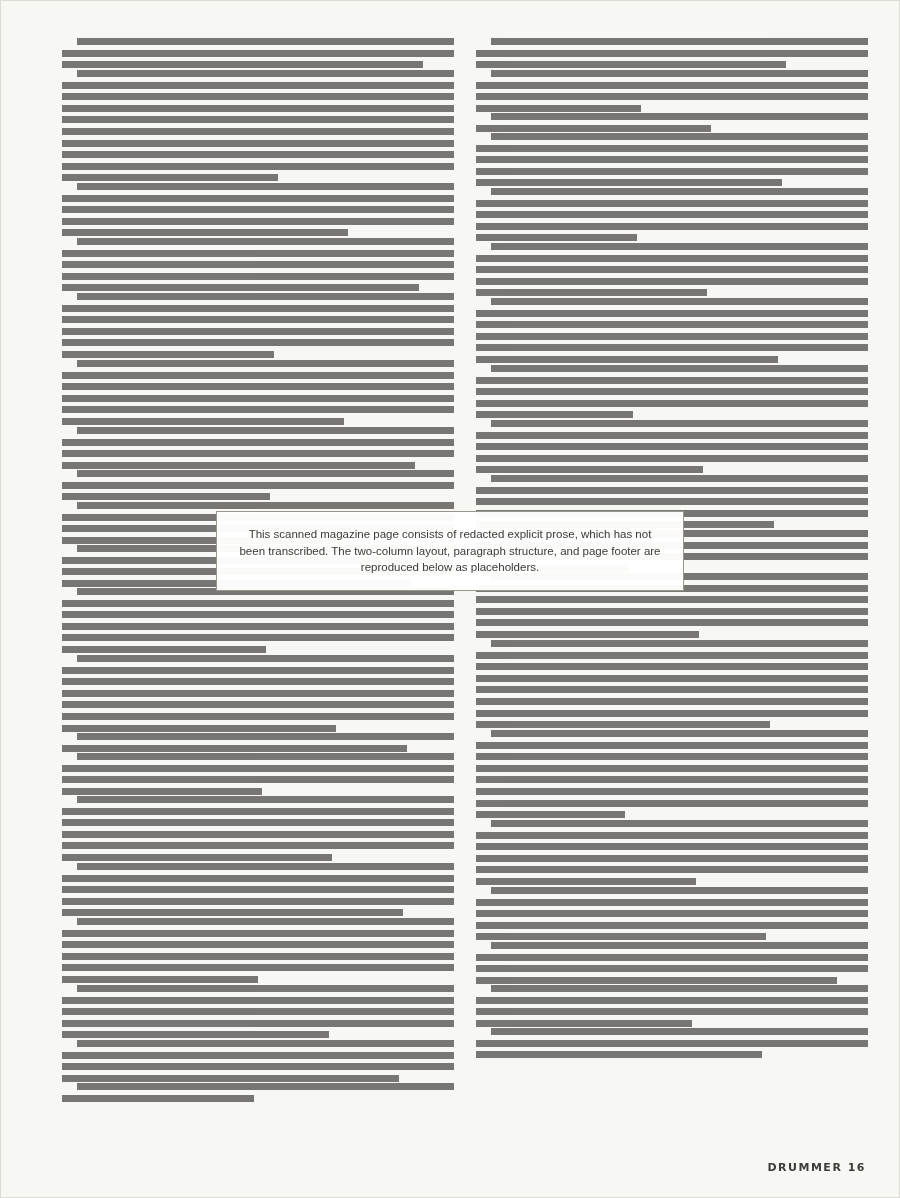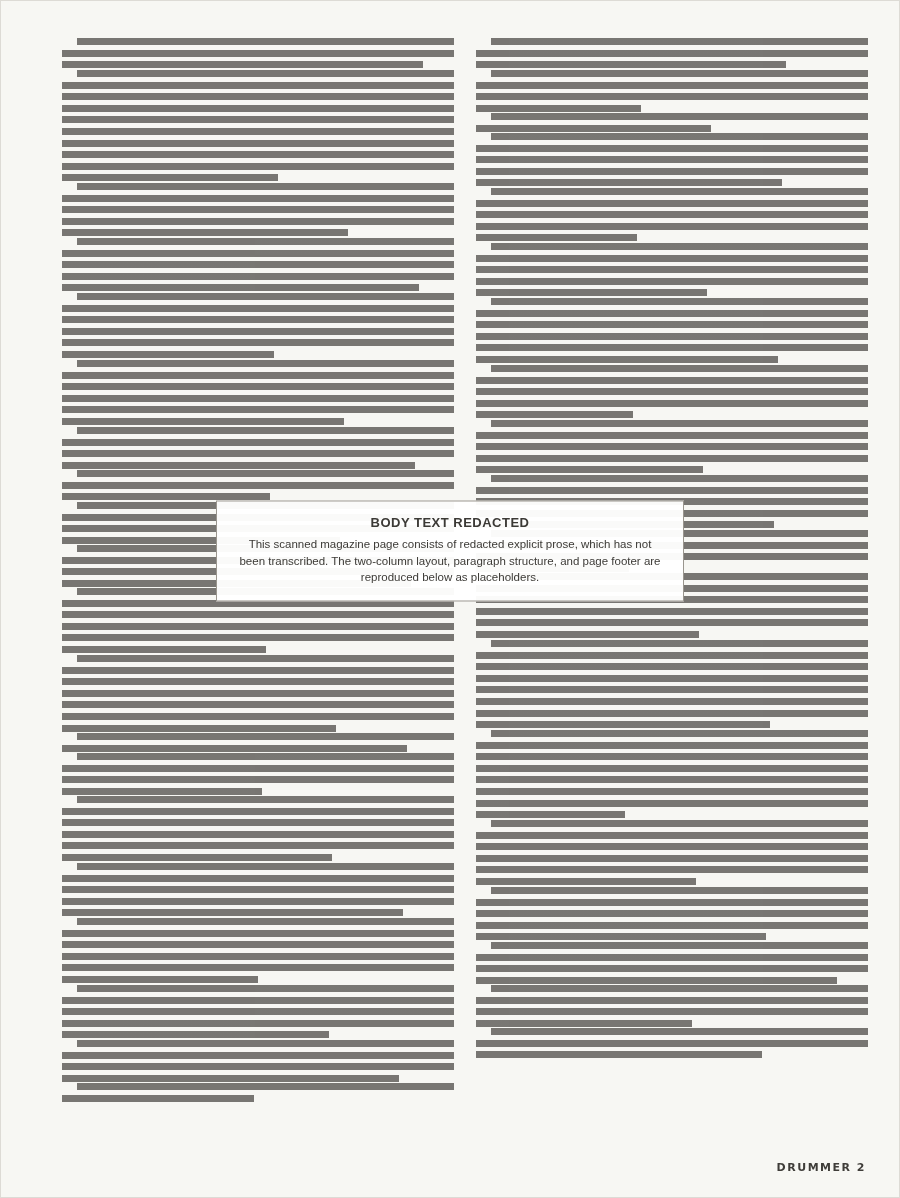--- a/index.html
+++ b/index.html
@@ -222,19 +222,18 @@
         <div class="para" style="height: 42px;">
           <span class="lastline-mask" style="width: 45%;"></span>
         </div>
         <div class="para" style="height: 31px;">
           <span class="lastline-mask" style="width: 27%;"></span>
         </div>
       </div>
   </div>
 
   <div class="notice">
-    <div class="notice-title">Body text redacted</div>
     <div class="notice-body">This scanned magazine page consists of redacted explicit prose, which has not been transcribed. The two-column layout, paragraph structure, and page footer are reproduced below as placeholders.</div>
   </div>
 
-  <div class="footer">DRUMMER 2</div>
+  <div class="footer">DRUMMER 16</div>
 
 </div>
 
 </body></html>

